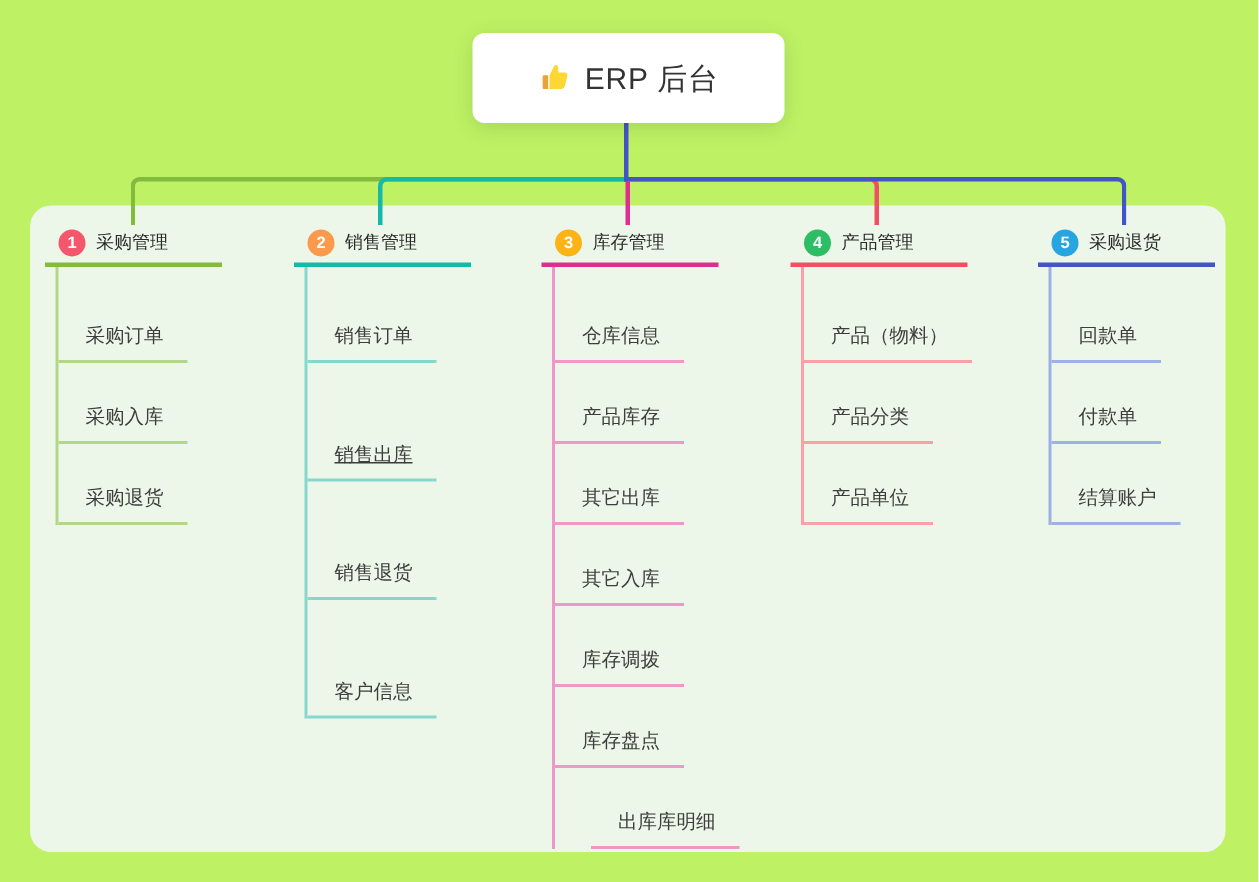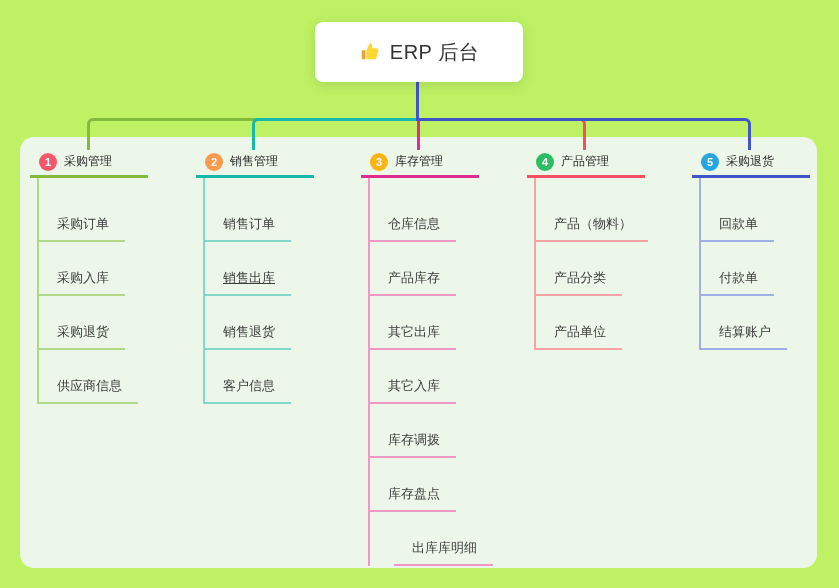--- a/index.html
+++ b/index.html
@@ -88,30 +88,29 @@
 
   <div class="branch branch-0">
     <div class="branch-header" style="border-color: rgb(130, 187, 62);">
       <span class="badge" style="background-color: rgb(244, 86, 108);">1</span>
       <span class="branch-title">采购管理</span>
     </div>
     <div class="children" style="border-color: rgb(178, 216, 135);">
       <div class="child" style="border-color: rgb(178, 216, 135);">采购订单</div>
       <div class="child" style="border-color: rgb(178, 216, 135);">采购入库</div>
       <div class="child" style="border-color: rgb(178, 216, 135);">采购退货</div>
-      <div class="child" style="border-color: rgb(178, 216, 135);">供应商信息</div>
     </div>
   </div>
 
   <div class="branch branch-1">
     <div class="branch-header" style="border-color: rgb(22, 184, 170);">
       <span class="badge" style="background-color: rgb(251, 154, 77);">2</span>
       <span class="branch-title">销售管理</span>
     </div>
-    <div class="children" style="border-color: rgb(134, 216, 207);">
+    <div class="children" style="border-color: rgb(134, 216, 207); gap: 25px;">
       <div class="child" style="border-color: rgb(134, 216, 207);">销售订单</div>
       <div class="child" style="border-color: rgb(134, 216, 207); text-decoration: underline;">销售出库</div>
       <div class="child" style="border-color: rgb(134, 216, 207);">销售退货</div>
       <div class="child" style="border-color: rgb(134, 216, 207);">客户信息</div>
     </div>
   </div>
 
   <div class="branch branch-2">
     <div class="branch-header" style="border-color: rgb(223, 46, 146);">
       <span class="badge" style="background-color: rgb(252, 179, 21);">3</span>

